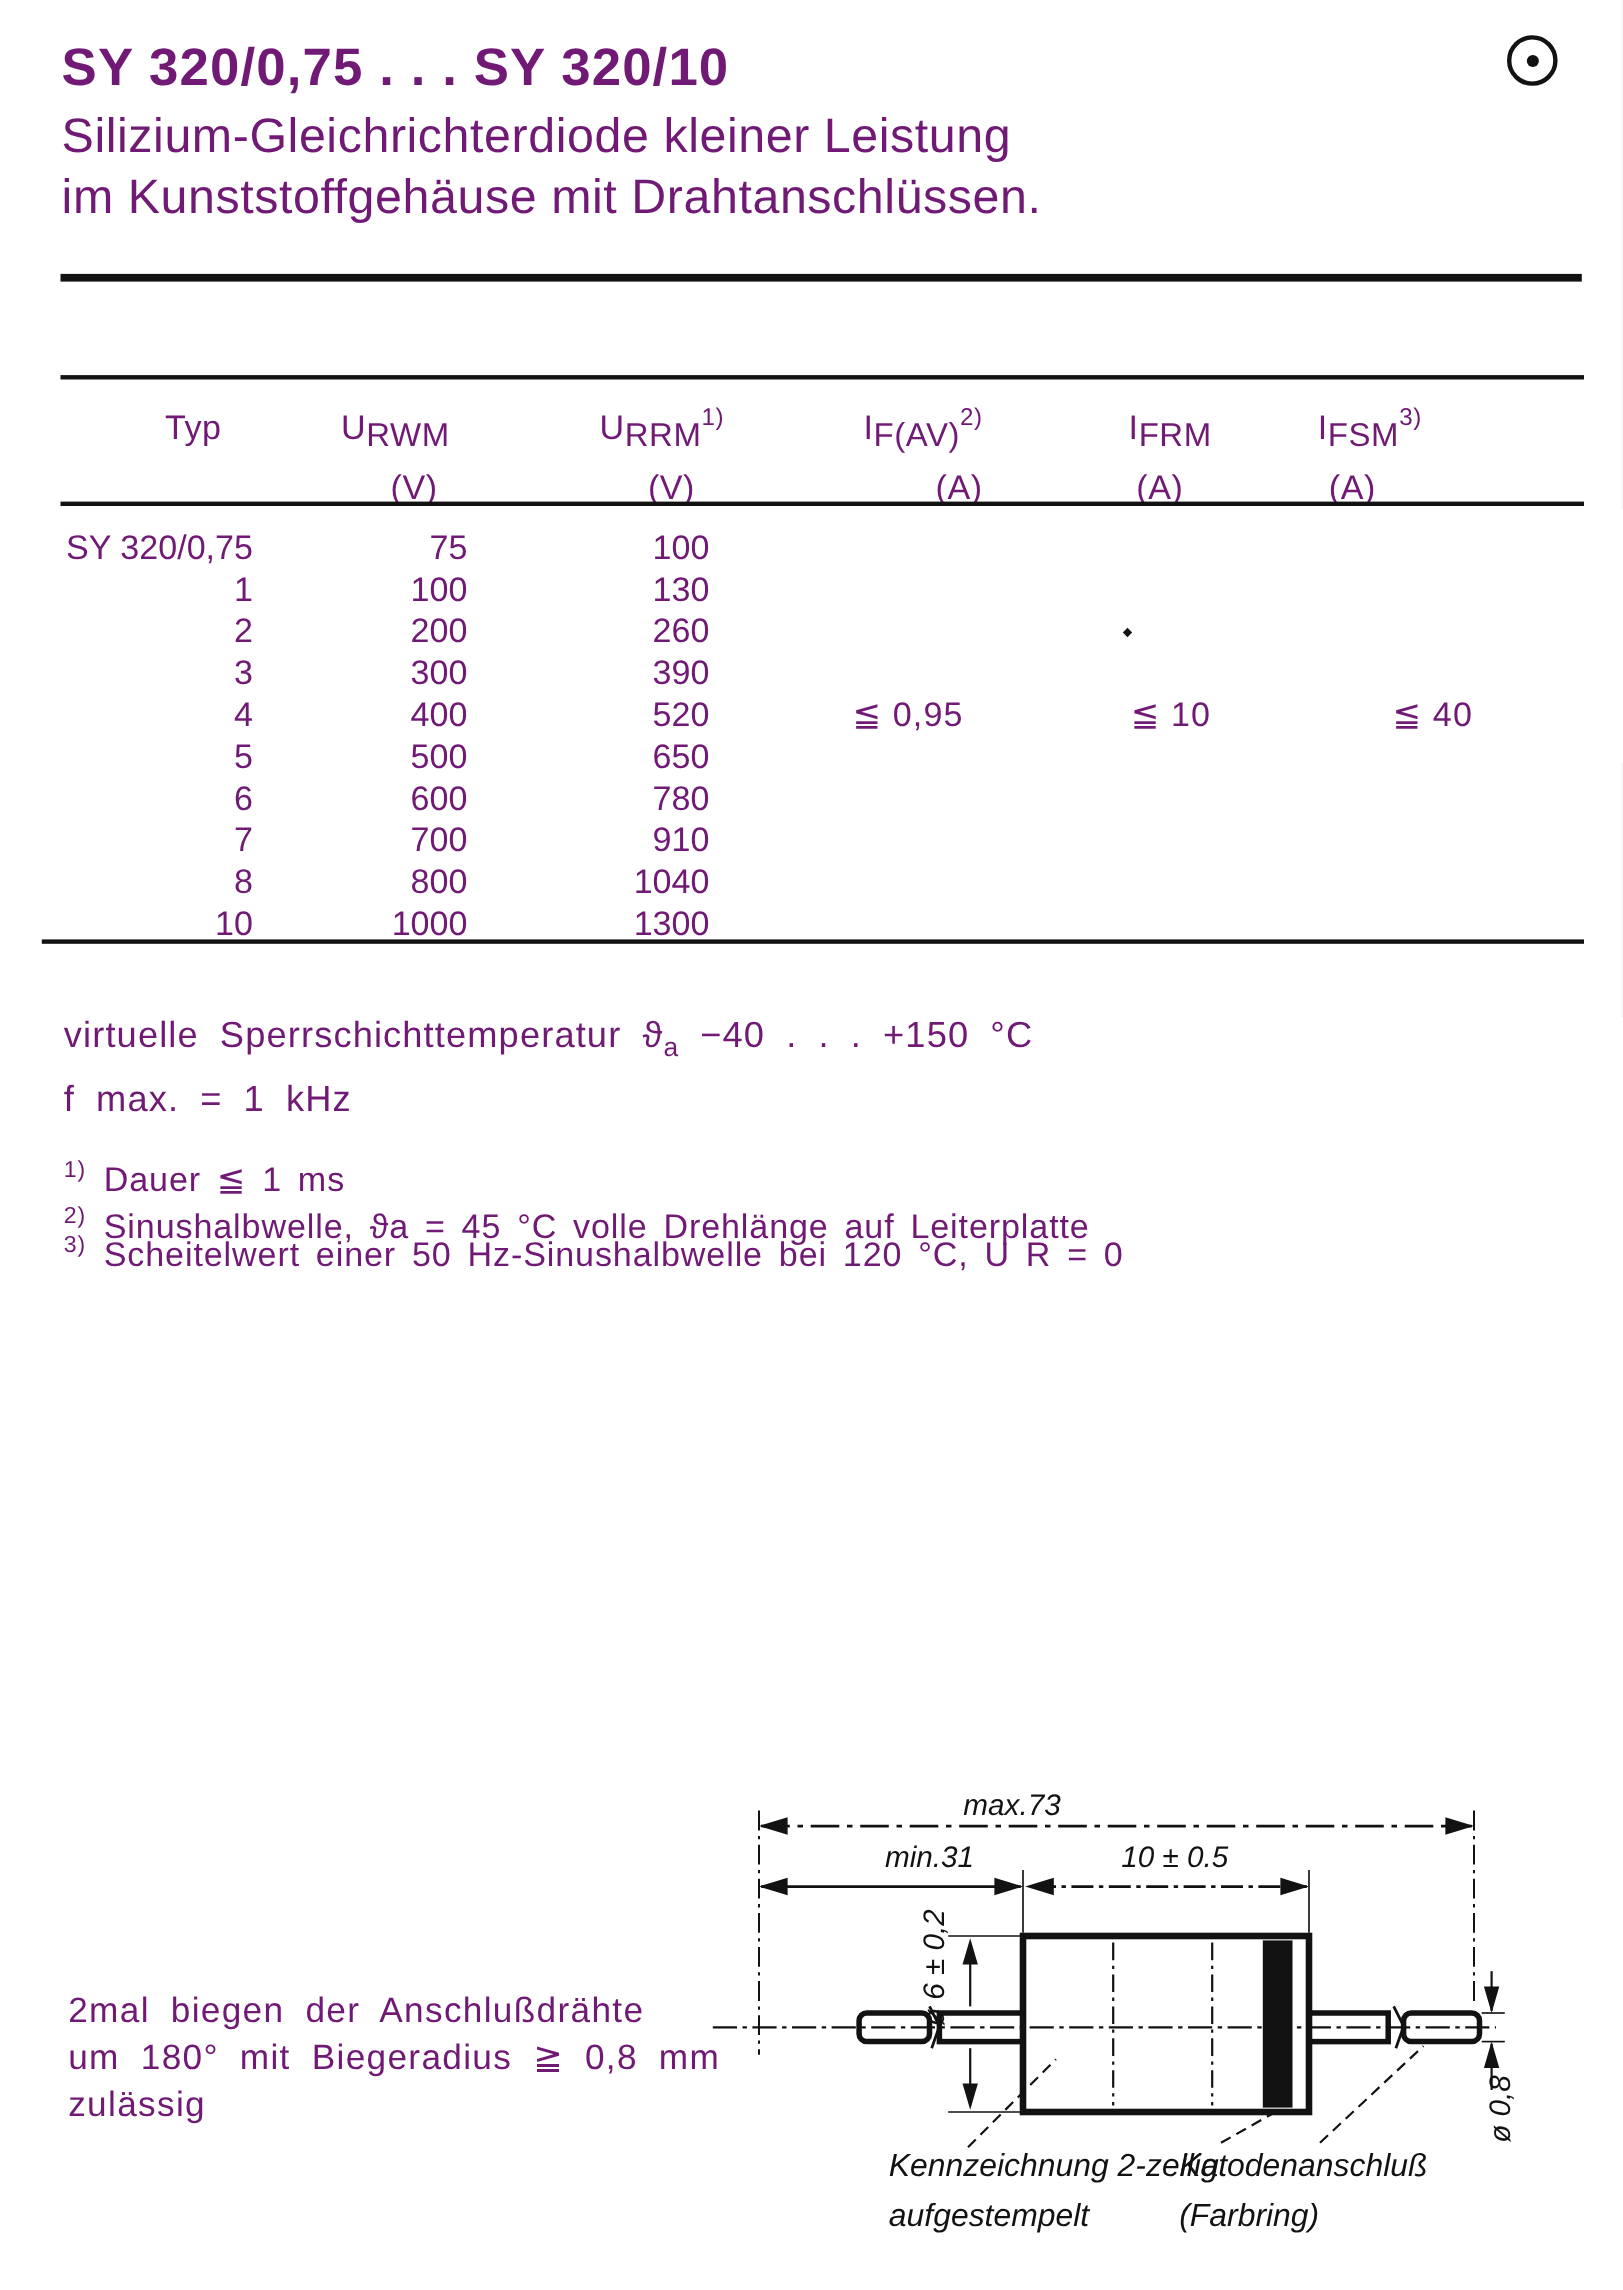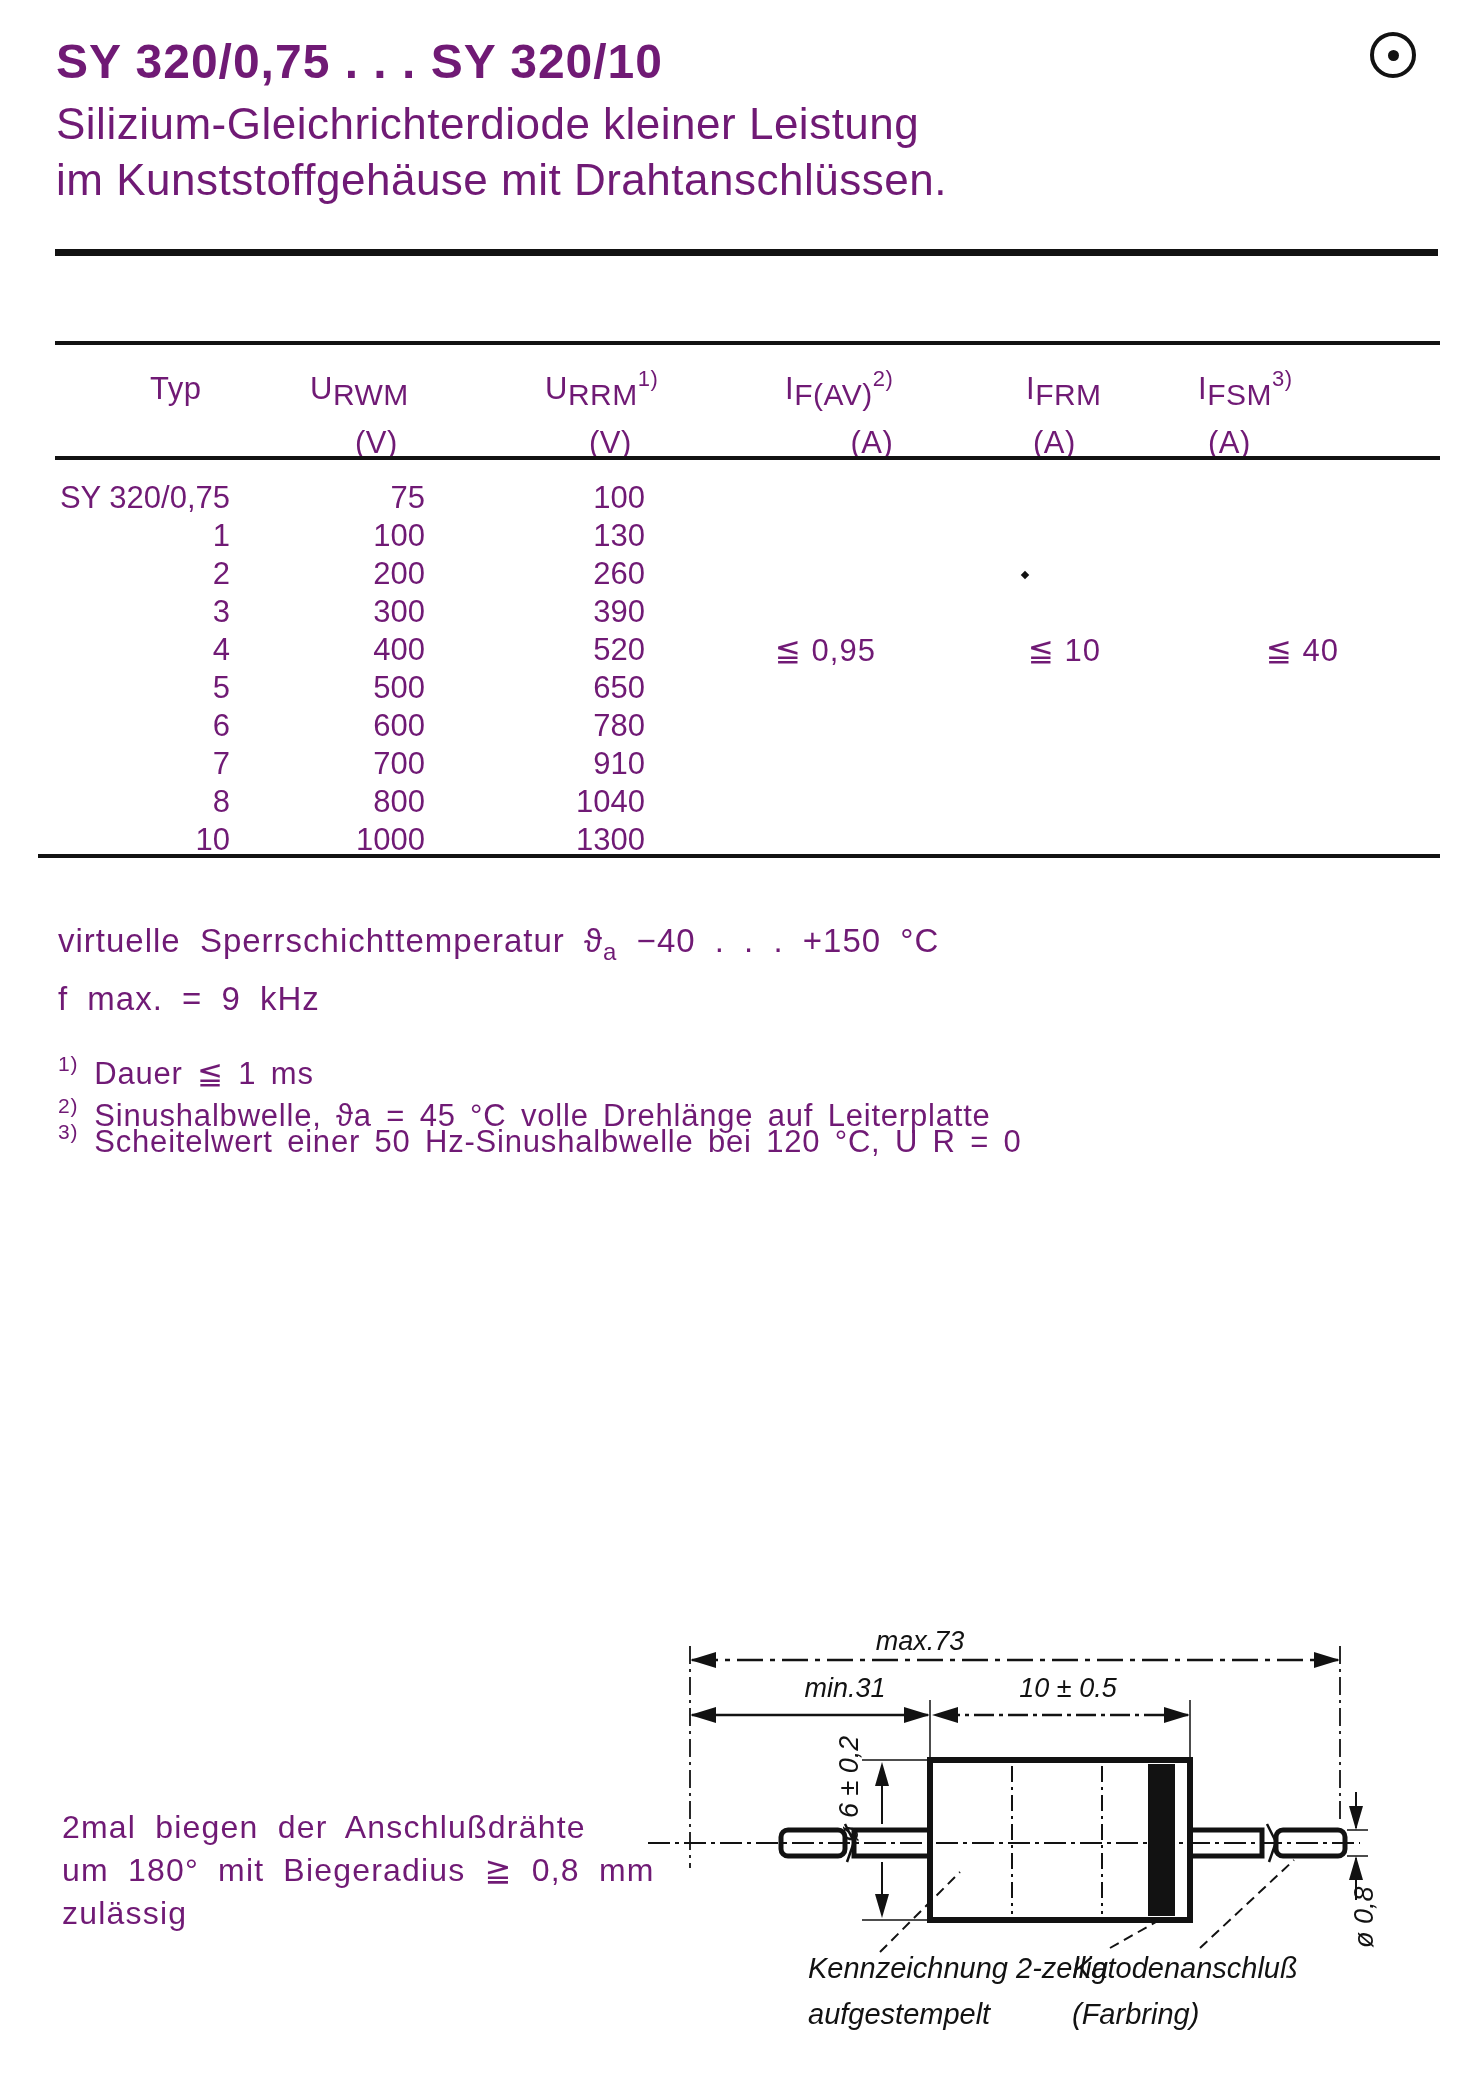--- a/index.html
+++ b/index.html
@@ -136,21 +136,21 @@
   <span class="gv" style="left:1266px;top:632px;">≦ 40</span>
   <span class="stray-dot" style="left:1022px;top:572px;"></span>
 
   <div class="rule" style="left:38px;top:854px;width:1402px;height:4px;"></div>
 
   <div class="cond" style="top:922px;">
     <span>virtuelle Sperrschichttemperatur</span>
     <span>ϑ</span><sub>a</sub>
     <span>−40 . . . +150 °C</span>
   </div>
-  <div class="cond" style="top:980px;">f max. = 9 kHz</div>
+  <div class="cond" style="top:980px;">f max. = 1 kHz</div>
 
   <div class="fn" style="top:1052px;">
     <span class="fn-mark">1)</span><span class="fn-text">Dauer ≦ 1 ms</span>
   </div>
   <div class="fn" style="top:1094px;">
     <span class="fn-mark">2)</span><span class="fn-text">Sinushalbwelle, ϑa = 45 °C volle Drehlänge auf Leiterplatte</span>
   </div>
   <div class="fn" style="top:1103px;margin-top:17px;">
     <span class="fn-mark">3)</span><span class="fn-text">Scheitelwert einer 50 Hz-Sinushalbwelle bei 120 °C, U R = 0</span>
   </div>

